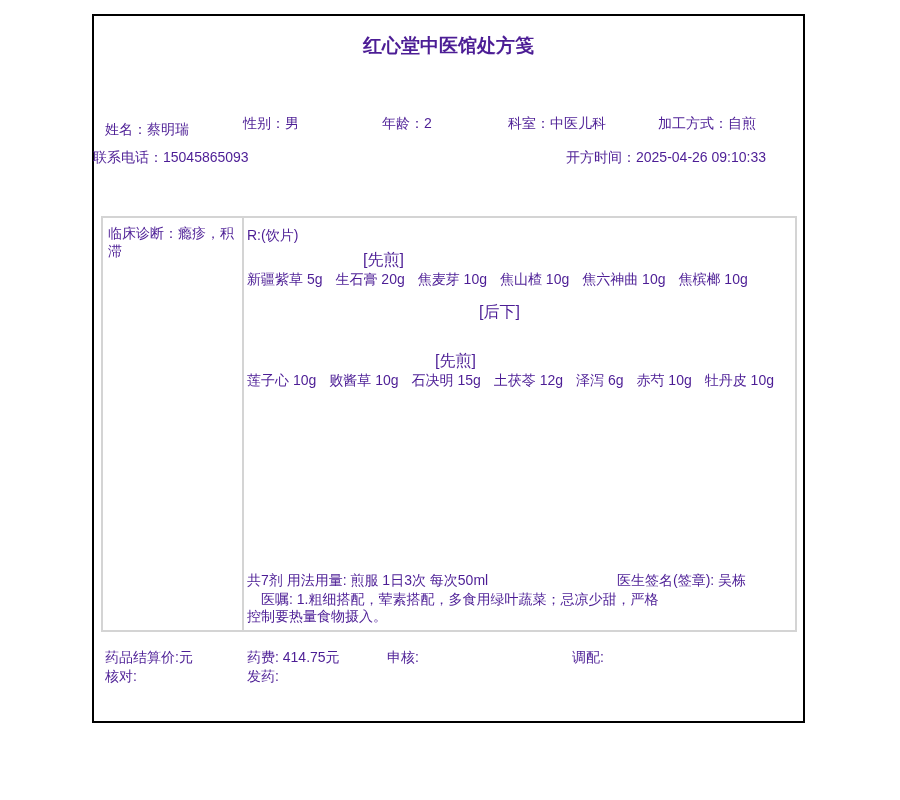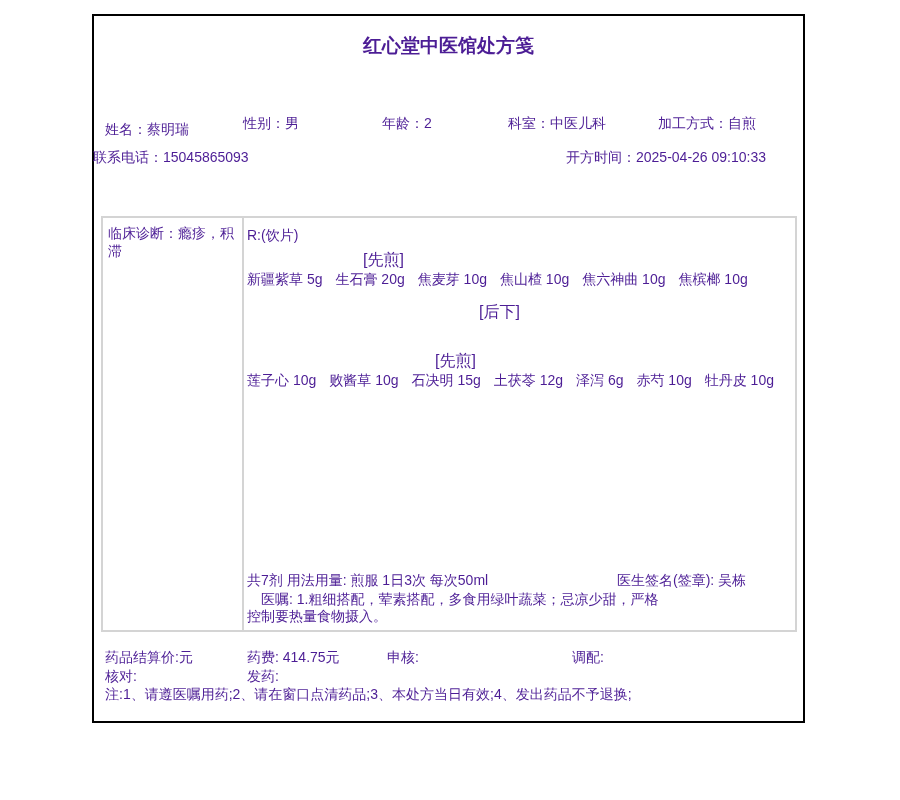--- a/index.html
+++ b/index.html
@@ -80,14 +80,13 @@
   <div class="abs sign"><span>医生签名(签章): </span><span>吴栋</span></div>
   <div class="abs advice1">医嘱: 1.粗细搭配，荤素搭配，多食用绿叶蔬菜；忌凉少甜，严格</div>
   <div class="abs advice2">控制要热量食物摄入。</div>
 
   <div class="abs f-settle"><span>药品结算价:</span><span>元</span></div>
   <div class="abs f-fee"><span>药费: </span><span>414.75元</span></div>
   <div class="abs f-review">申核:</div>
   <div class="abs f-dispense">调配:</div>
   <div class="abs f-check">核对:</div>
   <div class="abs f-issue">发药:</div>
-  <div class="abs f-note">注:1、请遵医嘱用药;2、请在窗口点清药品;3、本处方当日有效;4、发出药品不予退换;</div>
 </div>
 
 </body></html>

